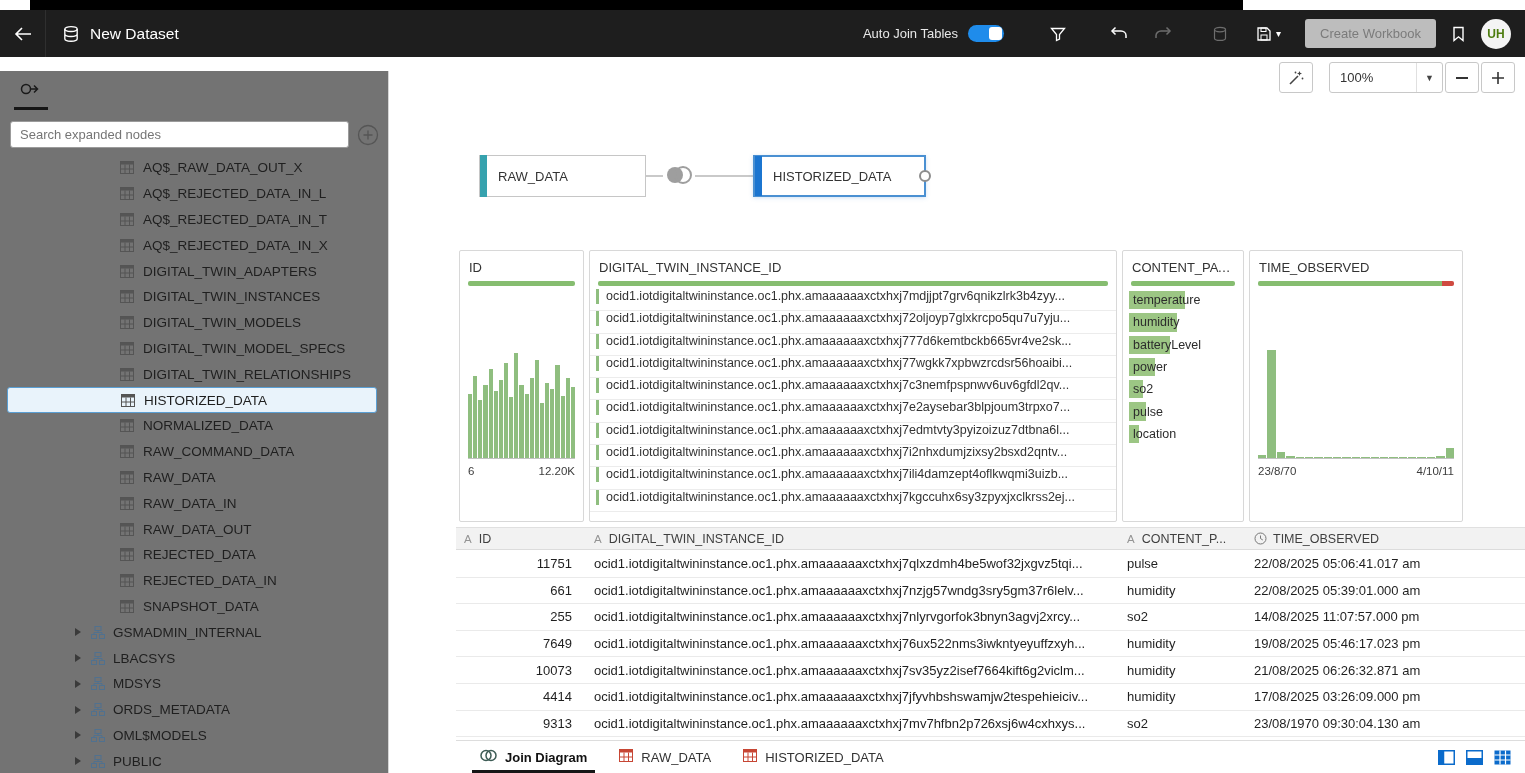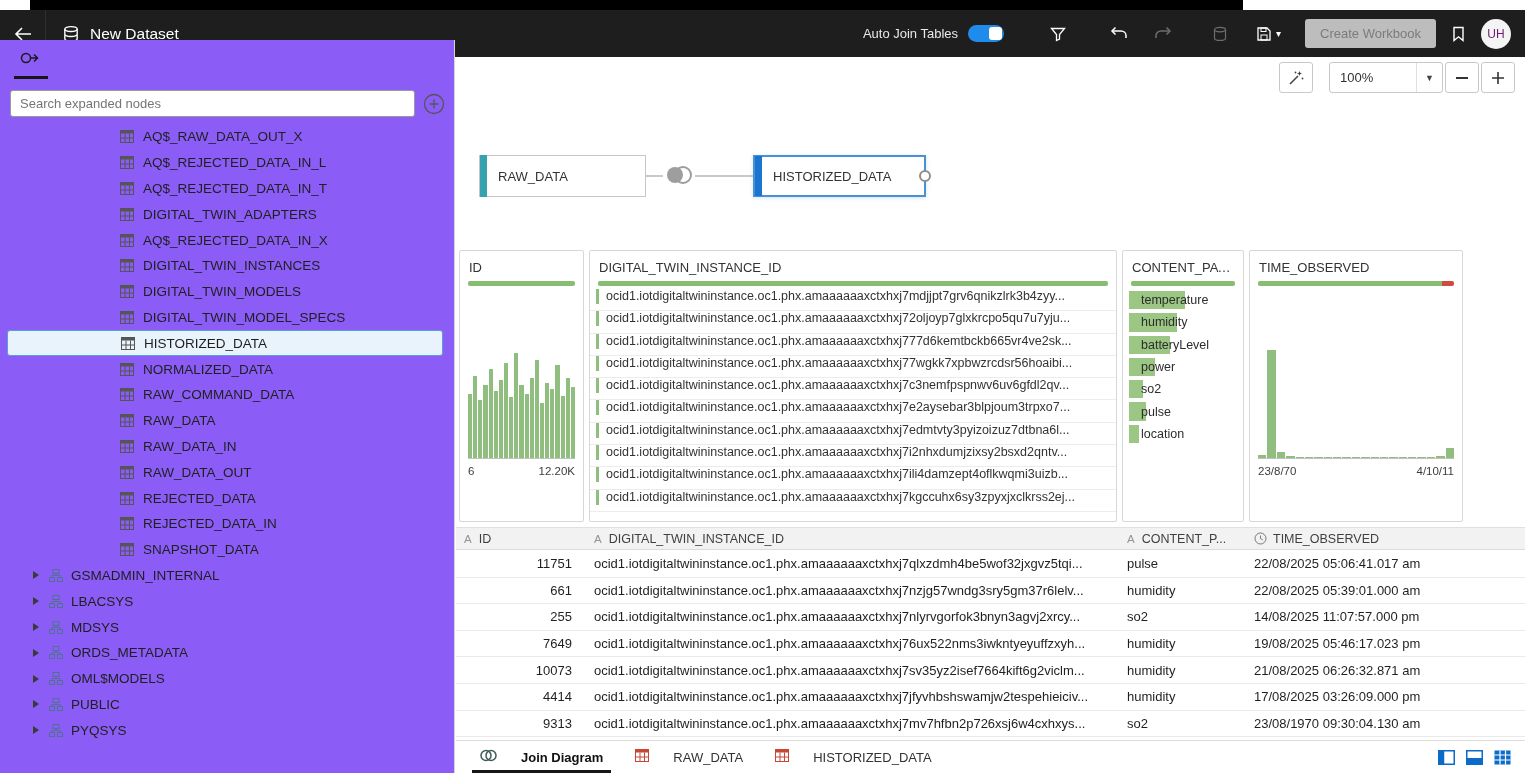--- a/index.html
+++ b/index.html
@@ -18,36 +18,36 @@
   .hdr-right{margin-left:auto;display:flex;align-items:center;margin-right:14px}
   .autojoin{display:flex;align-items:center;gap:10px;margin-right:46px}
   .autojoin-label{font-size:13px;color:#e8e8e8}
   .toggle{position:relative;width:36px;height:17px;border-radius:9px;background:#1f8ceb;cursor:pointer}
   .toggle .knob{position:absolute;right:2px;top:2px;width:13px;height:13px;border-radius:3px;background:#fff}
   .hdr-icon{display:flex;align-items:center;justify-content:center;cursor:pointer}
   .mr44{margin-right:44px}.mr26{margin-right:26px}.mr40{margin-right:40px}.mr28{margin-right:28px}.mr24{margin-right:24px}.mr22{margin-right:16px}
   .save-group{display:flex;align-items:center;gap:4px}
   .caret{font-size:10px;color:#fff}
   .create-wb{background:#bdbdbd;color:#7b7b7b;font-size:13px;padding:7px 15px;border-radius:3px;white-space:nowrap;cursor:default}
-  .avatar{width:30px;height:30px;border-radius:50%;background:#f4f4f4;color:#701a75;display:flex;align-items:center;justify-content:center;font-size:12px;font-weight:normal;cursor:pointer}
+  .avatar{width:30px;height:30px;border-radius:50%;background:#f4f4f4;color:#4d7c0f;display:flex;align-items:center;justify-content:center;font-size:12px;font-weight:bold;cursor:pointer}
 
   
-  .sidebar{position:absolute;top:40px;left:0;width:455px;bottom:0;background:#8b5cf6;border-right:1px solid #d6d6d6;overflow:hidden}
+  .sidebar{position:absolute;top:71px;left:0;width:389px;bottom:0;background:#737373;border-right:1px solid #d6d6d6;overflow:hidden}
   .sb-tabs{height:39px;display:flex;align-items:stretch}
   .sb-tab{width:34px;margin-left:14px;display:flex;align-items:center;justify-content:center;border-bottom:3px solid #161616;cursor:pointer}
   .sb-search-row{display:flex;align-items:center;margin:11px 9px 0 10px;gap:8px}
   .sb-search{flex:1;height:27px;border:1px solid #9b9b9b;border-radius:3px;padding:0 9px;font-size:13px;background:#fff;color:#333;font-family:"Liberation Sans",sans-serif}
   .sb-search::placeholder{color:#757575}
   .sb-plus{display:flex;cursor:pointer}
   .tree{margin-top:7px}
   .tree-item{height:25.8px;display:flex;align-items:center;cursor:pointer;white-space:nowrap}
   .table-item{padding-left:120px}
   .table-item .t-icon{margin-right:9px;display:flex}
   .table-item.selected{background:#e9f3fb;border:1px solid #5a9fd4;border-radius:3px;margin:0 11px 0 7px;padding-left:113px}
-  .schema-item{padding-left:32px}
+  .schema-item{padding-left:74px}
   .schema-item .arrow{width:8px;margin-right:9px;display:flex}
   .schema-item .t-icon{margin-right:8px;display:flex}
   .t-label{font-size:13.5px;color:#1f1f1f}
 
   
   .main{position:absolute;left:456px;top:57px;right:0;bottom:0;background:#fff}
 
   .canvas-toolbar{position:absolute;top:5px;right:10px;display:flex;align-items:center;gap:2px}
   .tool-btn{width:34px;height:31px;border:1px solid #c8c8c8;border-radius:3px;background:#fff;display:flex;align-items:center;justify-content:center;cursor:pointer}
   .zoom-box{width:114px;height:31px;border:1px solid #c8c8c8;border-radius:3px;background:#fff;display:flex;align-items:center;margin-left:14px;cursor:pointer}
@@ -75,38 +75,38 @@
   .hist{position:absolute;left:8px;right:8px;bottom:62px;height:112px;display:flex;align-items:flex-end;gap:1px;border-bottom:1px solid #c2c2c2}
   .hbar{flex:1;background:#8fbe7f}
   .hist-labels{position:absolute;left:8px;right:8px;bottom:44px;display:flex;justify-content:space-between;font-size:11.5px;color:#3c3c3c}
   .val-list{margin-top:3px}
   .val-row{height:22.3px;display:flex;align-items:flex-start;border-bottom:1px solid #ececec;padding:0 8px 0 6px;overflow:hidden}
   .tick{width:3px;height:15px;background:#8fbe7f;margin-right:7px;flex:none}
   .val-text{font-size:12.5px;color:#333;white-space:nowrap;overflow:hidden;text-overflow:ellipsis}
   .cp-list{margin-top:3px}
   .cp-row{position:relative;height:22.3px;display:flex;align-items:center;overflow:hidden;margin:0 6px}
   .cp-bar{position:absolute;left:0;top:2px;bottom:2px;background:#9cc684}
-  .cp-label{position:relative;font-size:12.5px;color:#2c2c2c;padding-left:12px;white-space:nowrap}
+  .cp-label{position:relative;font-size:12.5px;color:#2c2c2c;padding-left:4px;white-space:nowrap}
 
   
   .grid-head{position:absolute;top:470px;left:0;right:0;height:23px;background:#f2f2f2;border-top:1px solid #e0e0e0;border-bottom:1px solid #dcdcdc;display:flex;align-items:center}
   .gh-cell{display:flex;align-items:center;overflow:hidden;padding-left:8px;height:100%}
   .gh-glyph{color:#949494;font-size:11.5px;margin-right:7px}
   .gh-icon{display:flex;margin-right:6px}
   .gh-name{font-size:12.5px;color:#3f3f3f;white-space:nowrap}
   .col0{width:130px;flex:none}.col1{width:533px;flex:none}.col2{width:127px;flex:none}.col3{flex:1}
   .grid-rows{position:absolute;top:494px;left:0;right:0;height:187px;overflow:hidden}
   .grid-row{height:26.6px;display:flex;align-items:center;border-bottom:1px solid #eaeaea;cursor:default}
   .g-cell{padding-left:8px;font-size:13px;color:#1f1f1f;white-space:nowrap;overflow:hidden;text-overflow:ellipsis}
   .g-cell.num{text-align:right;padding-right:14px;padding-left:0}
 
   
   .footer{position:absolute;left:0;right:0;bottom:0;height:33px;background:#fff;border-top:1px solid #ddd;display:flex;align-items:center}
   .footer-tabs{display:flex;height:100%;margin-left:8px}
-  .ftab{position:relative;display:flex;align-items:center;gap:24px;padding:0 16px;height:100%;cursor:pointer}
+  .ftab{position:relative;display:flex;align-items:center;gap:8px;padding:0 16px;height:100%;cursor:pointer}
   .ftab-label{font-size:13px;color:#333;white-space:nowrap}
   .ftab.active .ftab-label{font-weight:bold;color:#111}
   .ftab.active::after{content:"";position:absolute;left:8px;right:8px;bottom:0;height:3px;background:#161616}
   .footer-icons{margin-left:auto;margin-right:14px;display:flex;gap:11px;align-items:center}
   .f-icon{display:flex;cursor:pointer}
 </style>
 </head>
 <body>
 
 <div class="screen">
@@ -235,44 +235,44 @@
         <div class="tree-item table-item">
           <span class="t-icon">
             <svg width="14" height="13" viewBox="0 0 14 13">
               <rect x="0.5" y="0.5" width="13" height="12" fill="none" stroke="#555"></rect>
               <rect x="0.5" y="0.5" width="13" height="3" fill="#555"></rect>
               <line x1="5" y1="3.5" x2="5" y2="12.5" stroke="#555"></line>
               <line x1="9.5" y1="3.5" x2="9.5" y2="12.5" stroke="#555"></line>
               <line x1="0.5" y1="8" x2="13.5" y2="8" stroke="#555"></line>
             </svg>
           </span>
+          <span class="t-label">AQ$_REJECTED_DATA_IN_X</span>
+        </div>
+        <div class="tree-item table-item">
+          <span class="t-icon">
+            <svg width="14" height="13" viewBox="0 0 14 13">
+              <rect x="0.5" y="0.5" width="13" height="12" fill="none" stroke="#555"></rect>
+              <rect x="0.5" y="0.5" width="13" height="3" fill="#555"></rect>
+              <line x1="5" y1="3.5" x2="5" y2="12.5" stroke="#555"></line>
+              <line x1="9.5" y1="3.5" x2="9.5" y2="12.5" stroke="#555"></line>
+              <line x1="0.5" y1="8" x2="13.5" y2="8" stroke="#555"></line>
+            </svg>
+          </span>
           <span class="t-label">DIGITAL_TWIN_ADAPTERS</span>
         </div>
         <div class="tree-item table-item">
           <span class="t-icon">
             <svg width="14" height="13" viewBox="0 0 14 13">
               <rect x="0.5" y="0.5" width="13" height="12" fill="none" stroke="#555"></rect>
               <rect x="0.5" y="0.5" width="13" height="3" fill="#555"></rect>
               <line x1="5" y1="3.5" x2="5" y2="12.5" stroke="#555"></line>
               <line x1="9.5" y1="3.5" x2="9.5" y2="12.5" stroke="#555"></line>
               <line x1="0.5" y1="8" x2="13.5" y2="8" stroke="#555"></line>
             </svg>
           </span>
-          <span class="t-label">AQ$_REJECTED_DATA_IN_X</span>
-        </div>
-        <div class="tree-item table-item">
-          <span class="t-icon">
-            <svg width="14" height="13" viewBox="0 0 14 13">
-              <rect x="0.5" y="0.5" width="13" height="12" fill="none" stroke="#555"></rect>
-              <rect x="0.5" y="0.5" width="13" height="3" fill="#555"></rect>
-              <line x1="5" y1="3.5" x2="5" y2="12.5" stroke="#555"></line>
-              <line x1="9.5" y1="3.5" x2="9.5" y2="12.5" stroke="#555"></line>
-              <line x1="0.5" y1="8" x2="13.5" y2="8" stroke="#555"></line>
-            </svg>
-          </span>
           <span class="t-label">DIGITAL_TWIN_INSTANCES</span>
         </div>
         <div class="tree-item table-item">
           <span class="t-icon">
             <svg width="14" height="13" viewBox="0 0 14 13">
               <rect x="0.5" y="0.5" width="13" height="12" fill="none" stroke="#555"></rect>
               <rect x="0.5" y="0.5" width="13" height="3" fill="#555"></rect>
               <line x1="5" y1="3.5" x2="5" y2="12.5" stroke="#555"></line>
               <line x1="9.5" y1="3.5" x2="9.5" y2="12.5" stroke="#555"></line>
               <line x1="0.5" y1="8" x2="13.5" y2="8" stroke="#555"></line>
@@ -284,20 +284,32 @@
           <span class="t-icon">
             <svg width="14" height="13" viewBox="0 0 14 13">
               <rect x="0.5" y="0.5" width="13" height="12" fill="none" stroke="#555"></rect>
               <rect x="0.5" y="0.5" width="13" height="3" fill="#555"></rect>
               <line x1="5" y1="3.5" x2="5" y2="12.5" stroke="#555"></line>
               <line x1="9.5" y1="3.5" x2="9.5" y2="12.5" stroke="#555"></line>
               <line x1="0.5" y1="8" x2="13.5" y2="8" stroke="#555"></line>
             </svg>
           </span>
           <span class="t-label">DIGITAL_TWIN_MODEL_SPECS</span>
+        </div>
+        <div class="tree-item table-item">
+          <span class="t-icon">
+            <svg width="14" height="13" viewBox="0 0 14 13">
+              <rect x="0.5" y="0.5" width="13" height="12" fill="none" stroke="#555"></rect>
+              <rect x="0.5" y="0.5" width="13" height="3" fill="#555"></rect>
+              <line x1="5" y1="3.5" x2="5" y2="12.5" stroke="#555"></line>
+              <line x1="9.5" y1="3.5" x2="9.5" y2="12.5" stroke="#555"></line>
+              <line x1="0.5" y1="8" x2="13.5" y2="8" stroke="#555"></line>
+            </svg>
+          </span>
+          <span class="t-label">DIGITAL_TWIN_RELATIONSHIPS</span>
         </div>
         <div class="tree-item table-item selected">
           <span class="t-icon">
             <svg width="14" height="13" viewBox="0 0 14 13">
               <rect x="0.5" y="0.5" width="13" height="12" fill="none" stroke="#555"></rect>
               <rect x="0.5" y="0.5" width="13" height="3" fill="#555"></rect>
               <line x1="5" y1="3.5" x2="5" y2="12.5" stroke="#555"></line>
               <line x1="9.5" y1="3.5" x2="9.5" y2="12.5" stroke="#555"></line>
               <line x1="0.5" y1="8" x2="13.5" y2="8" stroke="#555"></line>
             </svg>

